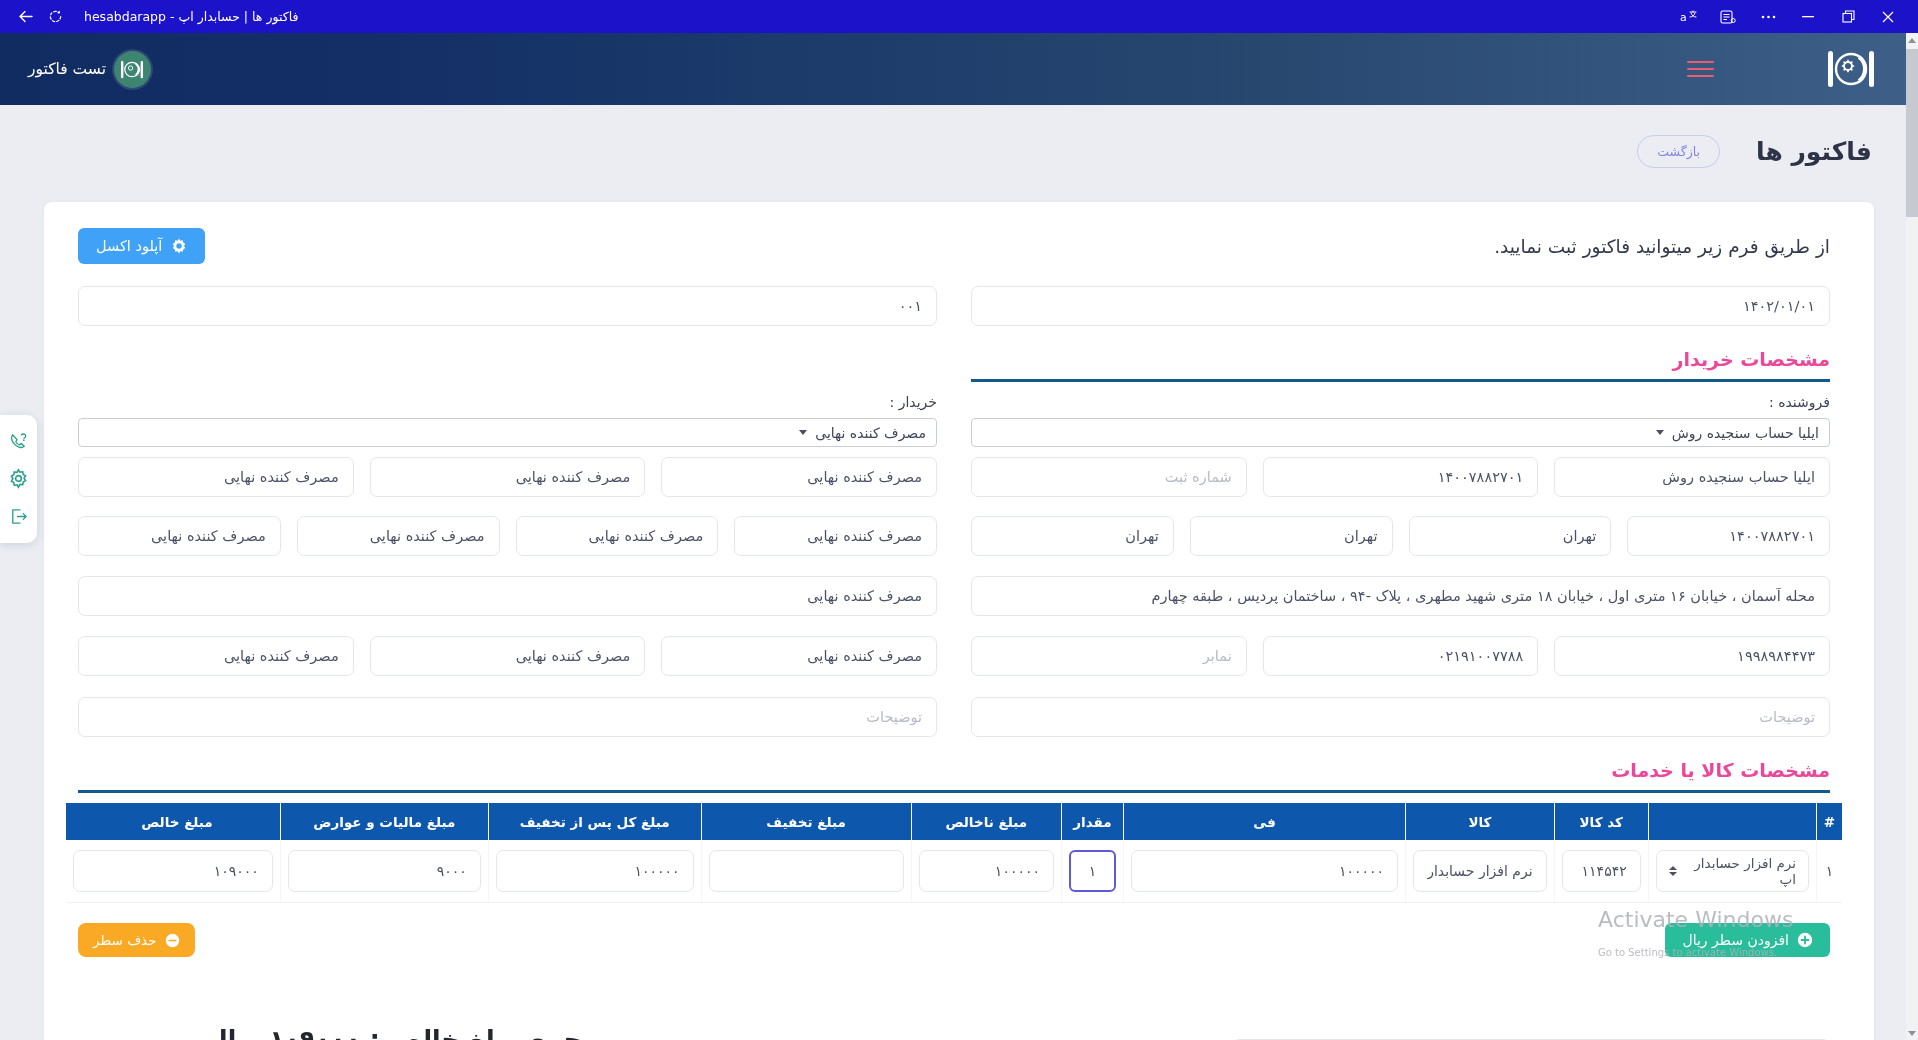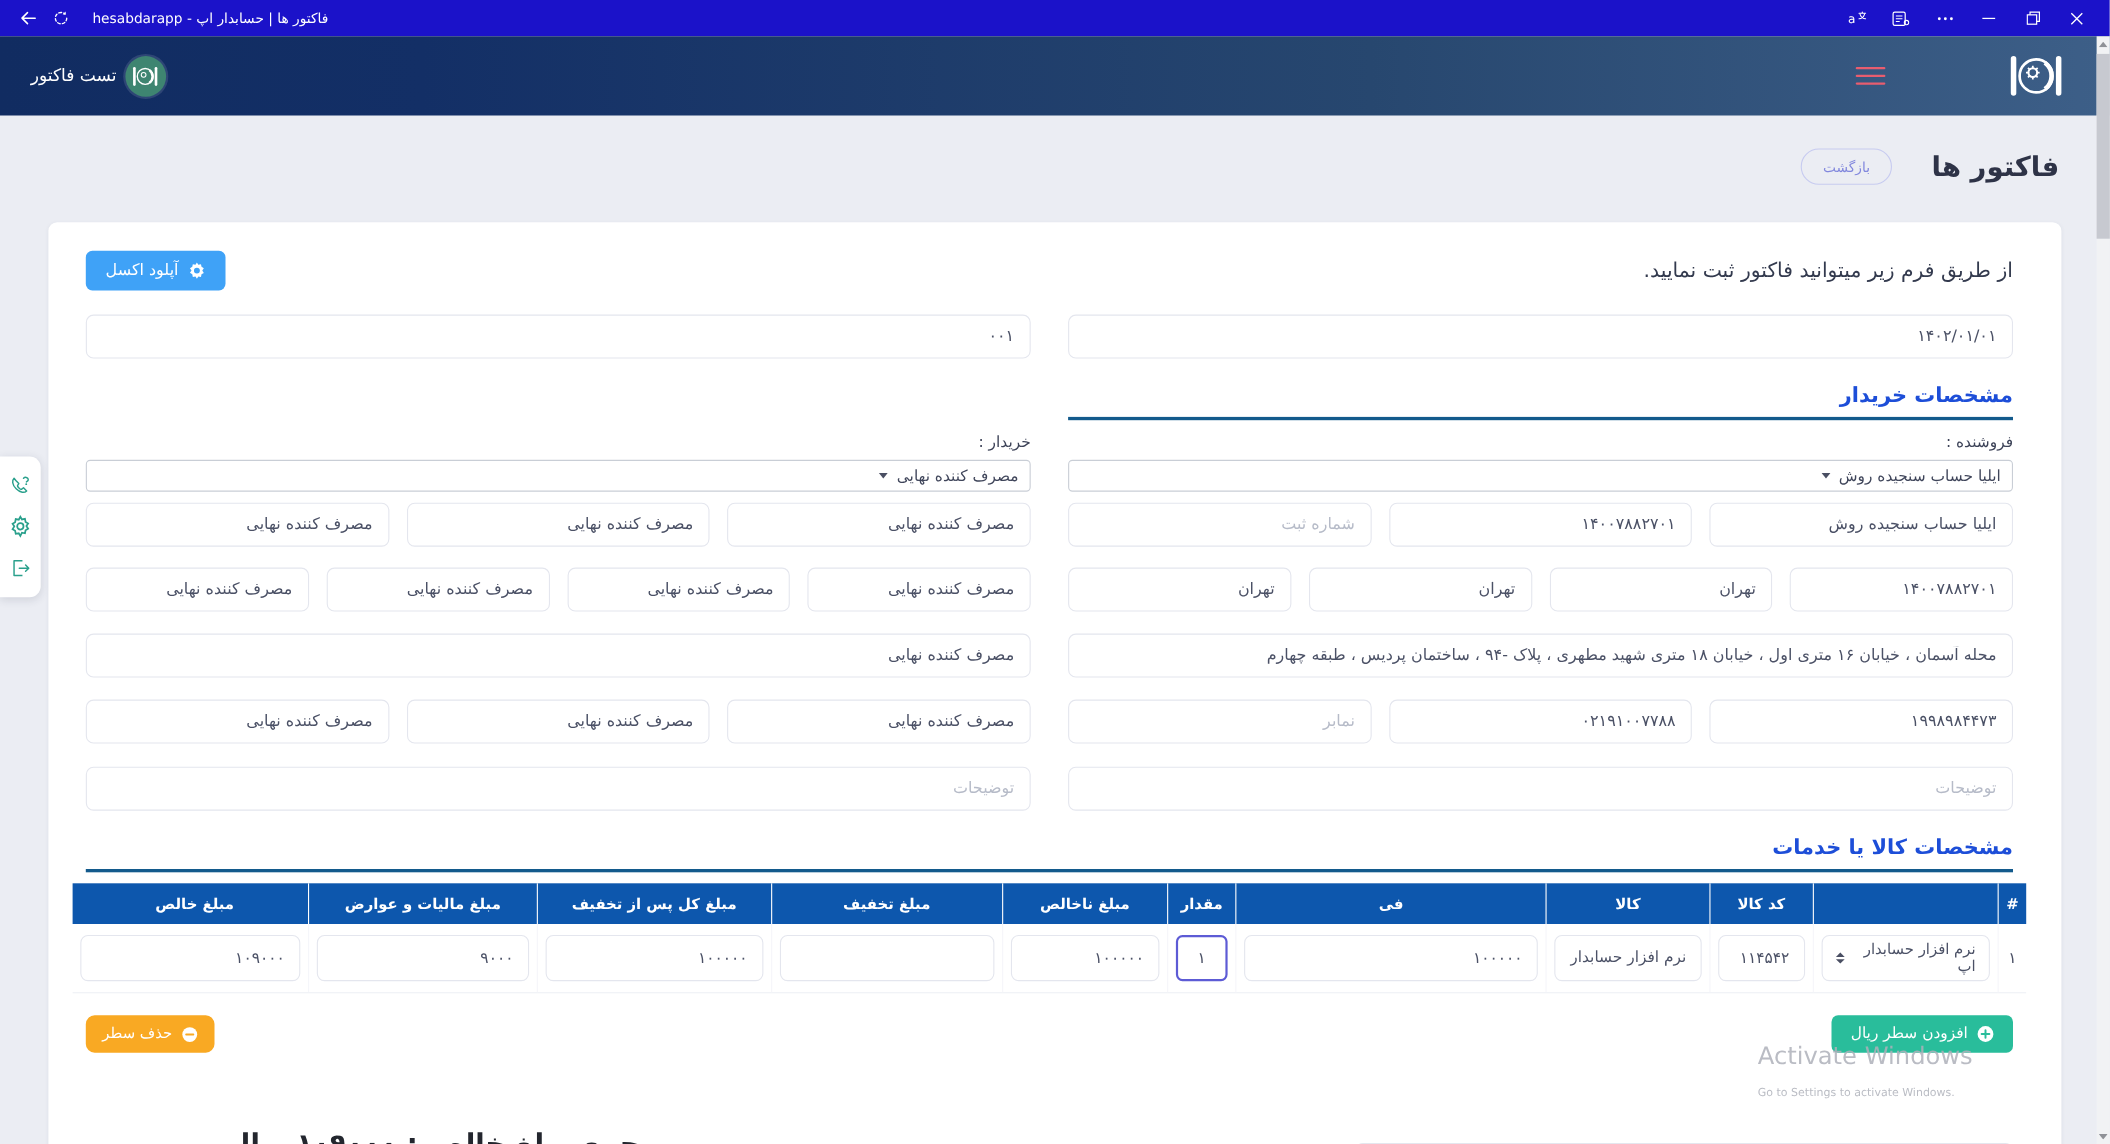--- a/index.html
+++ b/index.html
@@ -35,21 +35,21 @@
   .upload-btn { margin-right:auto; background:#3fa2f7; color:#fff; border:none; border-radius:6px; font-size:14.5px; font-family:inherit; display:flex; align-items:flex-start; gap:9px; padding:10px 18px; cursor:pointer; }
 
   .form-grid { display:grid; grid-template-columns:1fr 1fr; column-gap:34px; }
   .mt22{margin-top:22px}.mt12{margin-top:12px}.mt8{margin-top:8px}.mt10{margin-top:10px}.mt19{margin-top:19px}.mt20{margin-top:20px}.mt21{margin-top:21px}
 
   input.f { width:100%; height:40px; border:1px solid #e4e6ee; border-radius:7px; padding:0 14px; font-size:14.5px; color:#4b5166; font-family:inherit; background:#fff; text-align:right; }
   input.f::placeholder { color:#b6bbc8; opacity:1; }
   .sub3 { display:grid; grid-template-columns:repeat(3,1fr); gap:16px; }
   .sub4 { display:grid; grid-template-columns:repeat(4,1fr); gap:16px; }
 
-  .sec-title { font-size:19px; color:#1d4ed8; font-weight:600; padding-bottom:9px; border-bottom:3px solid #135a8c; }
+  .sec-title { font-size:19px; color:#ec4899; font-weight:600; padding-bottom:9px; border-bottom:3px solid #135a8c; }
   .fld-label { font-size:14px; color:#3c4257; }
   .selectbox { height:29px; border:1px solid #c9ced6; border-radius:4px; background:#fff; display:flex; align-items:center; justify-content:flex-start; padding:0 10px; font-size:14px; color:#3f455a; cursor:pointer; gap:8px; }
   .caret-down { width:0; height:0; border-left:4.5px solid transparent; border-right:4.5px solid transparent; border-top:5.5px solid #4a4f63; order:2; }
 
   
   .items-title { margin-top:22px; }
   .items-table { margin:10px -12px 0 -12px; direction:rtl; }
   .thead { display:grid; grid-template-columns:26px 1.7fr .95fr 1.5fr 2.85fr 62px 1.52fr 2.12fr 2.15fr 2.1fr 2.16fr; background:#0d57ad; }
   .thead > div { color:#fff; font-size:13.5px; font-weight:bold; height:37px; display:flex; align-items:center; justify-content:center; border-left:1px solid #fff; padding:0 4px; text-align:center; }
   .thead > div:last-child { border-left:none;padding-left:12px; }
@@ -67,21 +67,21 @@
 
   .table-actions { display:flex; margin-top:20px; align-items:flex-start; }
   .add-btn { background:#29bd9b; color:#fff; border:none; border-radius:6px; font-size:14px; font-family:inherit; display:flex; align-items:center; gap:8px; padding:9px 17px; cursor:pointer; }
   .del-btn { margin-right:auto; background:#f9a923; color:#fff; border:none; border-radius:8px; font-size:13.5px; font-family:inherit; display:flex; align-items:center; gap:8px; padding:9px 15px; cursor:pointer; }
 
   .footer-row { display:flex; align-items:center; margin-top:42px; }
   .pay-select { width:598px; height:40px; border:1px solid #e4e6ee; border-radius:7px; background:#fff; display:flex; align-items:center; padding:0 14px; font-size:14px; color:#3f455a; cursor:pointer;margin-top:40px; }
   .pay-select .updown { margin-right:auto; order:0; }
   .total-text { margin-right:auto; margin-left:128px; font-size:25px; color:#23262e; font-weight:600; }
 
-  .watermark { position:absolute; left:1598px; top:948px; direction:ltr; text-align:left; color:#aeb1ba; opacity:.85; pointer-events:none; z-index:5; }
+  .watermark { position:absolute; left:1598px; top:907px; direction:ltr; text-align:left; color:#aeb1ba; opacity:.85; pointer-events:none; z-index:5; }
   .watermark .l1 { font-size:22px; }
   .watermark .l2 { font-size:10px; margin-top:15px; }
 
   
   .side-panel { position:absolute; left:0; top:415px; width:37px; height:128px; background:#fff; border-radius:0 10px 10px 0; box-shadow:0 2px 8px rgba(40,50,80,.14); display:flex; flex-direction:column; align-items:center; justify-content:space-around; padding:8px 0; z-index:8; }
   .side-panel .sp-ic { cursor:pointer; display:flex; }
 
   
   .scrollbar { position:absolute; right:0; top:33px; bottom:0; width:12px; background:#f1f2f4; z-index:9; }
   .sb-thumb { position:absolute; top:16px; left:0; width:12px; height:168px; background:#c7c9d0; cursor:pointer; }

